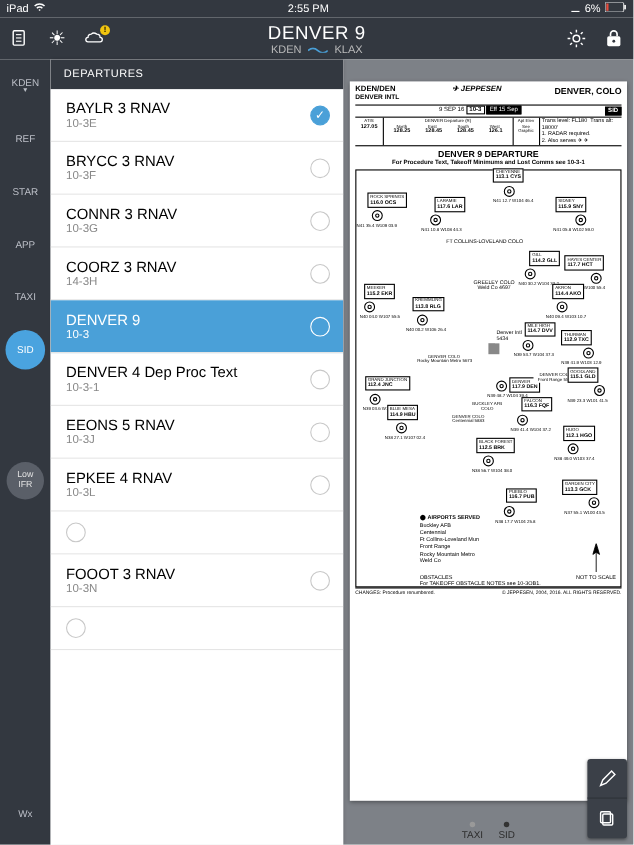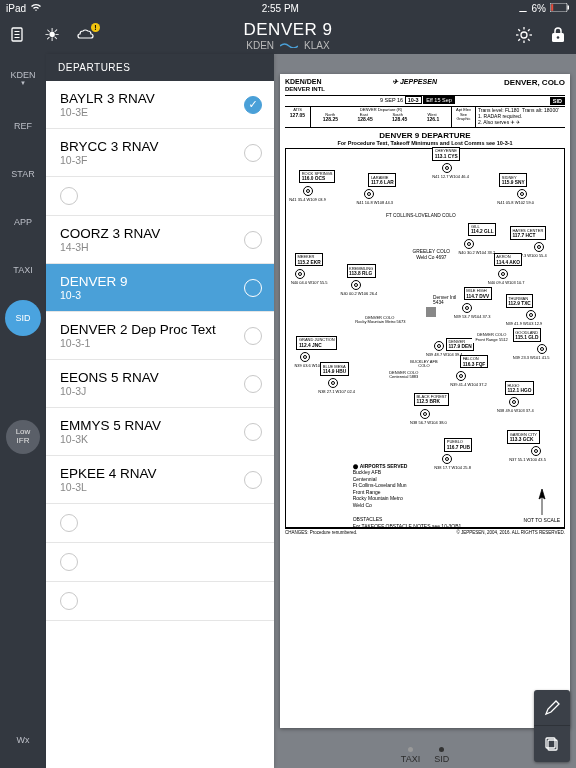--- a/index.html
+++ b/index.html
@@ -21,21 +21,21 @@
   .top-bar .icon { width: 20px; height: 20px; display: inline-flex; align-items: center; justify-content: center; color:#fff; font-size:18px;}
 
   
   .main { display: flex; height: calc(768px - 16px - 38px); }
   .rail { width: 46px; background: #333840; color: #ccc; display: flex; flex-direction: column; align-items: center; padding-top: 6px; gap: 12px; }
   .rail .rail-item { width: 36px; height: 36px; display:flex; flex-direction: column; align-items:center; justify-content:center; font-size: 9px; color:#bcbfc7; border-radius:50%; cursor:pointer; }
   .rail .rail-item.active { background:#4aa3df; color:#fff; }
   .rail .arrow {font-size:6px;}
   .rail .globe { width:34px;height:34px;border-radius:50%;background:#5a5f68;display:flex;align-items:center;justify-content:center;flex-direction:column;font-size:8px;color:#e2e2e2;line-height:1.1;}
 
-  .list-panel { width: 228px; background:#fff; display:flex; flex-direction:column; box-shadow: 1px 0 3px rgba(0,0,0,.15); z-index:2;}
+  .list-panel { width: 266px; background:#fff; display:flex; flex-direction:column; box-shadow: 1px 0 3px rgba(0,0,0,.15); z-index:2;}
   .list-header { background:#333840; color:#fff; font-size:10px; letter-spacing:.5px; padding:8px 12px; display:flex; justify-content:space-between;}
   .list-scroll { flex:1; overflow:hidden; }
   .list-row { padding:10px 12px 10px 14px; border-bottom:1px solid #e5e5e5; display:flex; align-items:center; justify-content:space-between; cursor:pointer;}
   .list-row .txt { display:flex; flex-direction:column; }
   .list-row .name { font-size:13.5px; color:#000; }
   .list-row .code { font-size:10.5px; color:#888; margin-top:0; }
   .list-row .radio { width:18px; height:18px; border-radius:50%; border:1.5px solid #c8c8c8; flex-shrink:0; }
   .list-row.selected { background:#4aa0d8; }
   .list-row.selected .name, .list-row.selected .code { color:#fff; }
   .list-row.selected .radio { border-color:#fff; }
@@ -201,68 +201,69 @@
           <div class="radio checked">✓</div>
         </div>
         <div class="list-row">
           <div class="txt">
             <div class="name">BRYCC 3 RNAV</div>
             <div class="code">10-3F</div>
           </div>
           <div class="radio"></div>
         </div>
         <div class="list-row">
+          <div class="txt">
+            <div class="name">CONNR 3 RNAV</div>
+            <div class="code">10-3G</div>
+          </div>
           <div class="radio"></div>
         </div>
         <div class="list-row">
           <div class="txt">
             <div class="name">COORZ 3 RNAV</div>
             <div class="code">14-3H</div>
           </div>
           <div class="radio"></div>
         </div>
         <div class="list-row selected">
           <div class="txt">
             <div class="name">DENVER 9</div>
             <div class="code">10-3</div>
           </div>
           <div class="radio"></div>
         </div>
         <div class="list-row">
           <div class="txt">
-            <div class="name">DENVER 2 Dep Proc Text</div>
+            <div class="name">DENVER 4 Dep Proc Text</div>
             <div class="code">10-3-1</div>
           </div>
           <div class="radio"></div>
         </div>
         <div class="list-row">
           <div class="txt">
             <div class="name">EEONS 5 RNAV</div>
             <div class="code">10-3J</div>
           </div>
           <div class="radio"></div>
         </div>
         <div class="list-row">
           <div class="txt">
-            <div class="name">EMMYS 5 RNAV</div>
-            <div class="code">10-3K</div>
-          </div>
-          <div class="radio"></div>
-        </div>
-        <div class="list-row">
-          <div class="txt">
             <div class="name">EPKEE 4 RNAV</div>
             <div class="code">10-3L</div>
           </div>
           <div class="radio"></div>
         </div>
         <div class="list-row">
           <div class="radio"></div>
         </div>
         <div class="list-row">
+          <div class="txt">
+            <div class="name">FOOOT 3 RNAV</div>
+            <div class="code">10-3N</div>
+          </div>
           <div class="radio"></div>
         </div>
         <div class="list-row">
           <div class="radio"></div>
         </div>
       </div>
   </div>
 
   <div class="chart-panel">
     <div class="chart-page">

